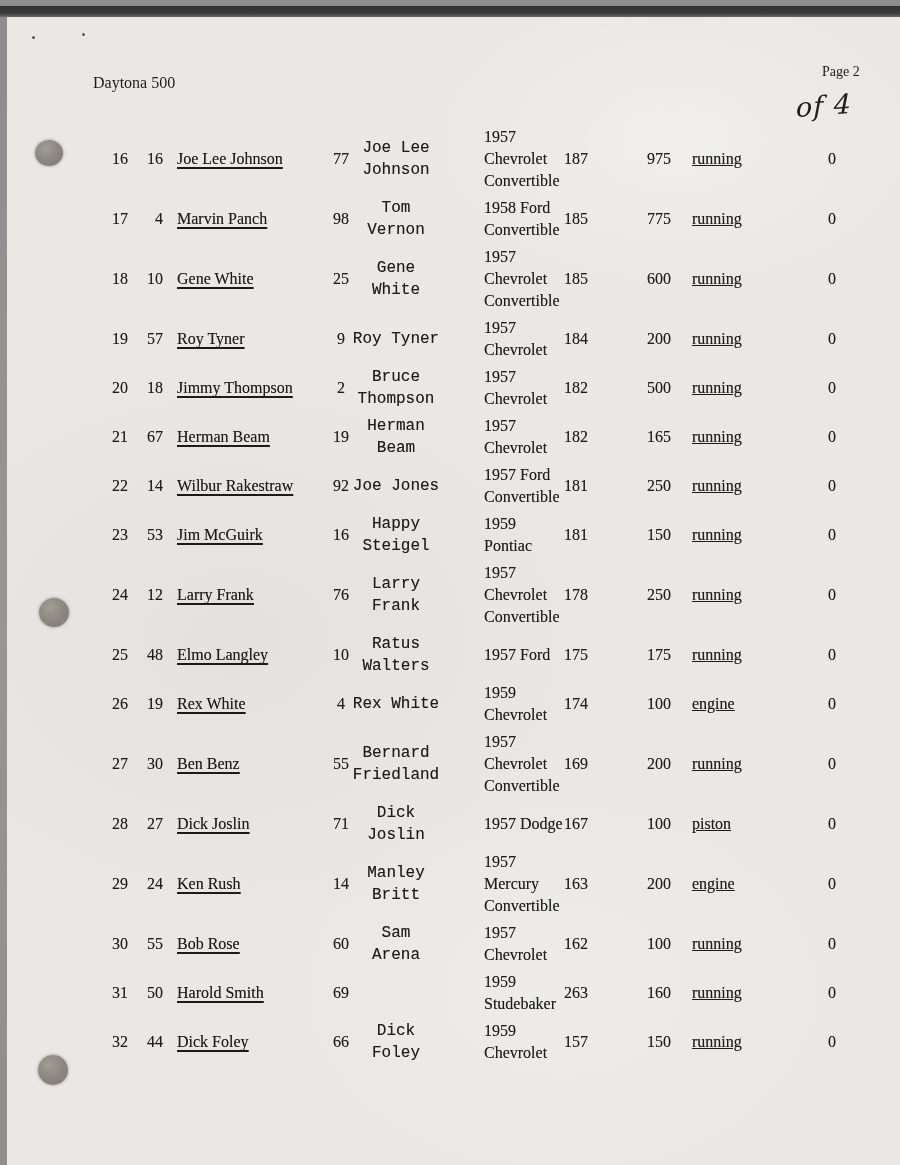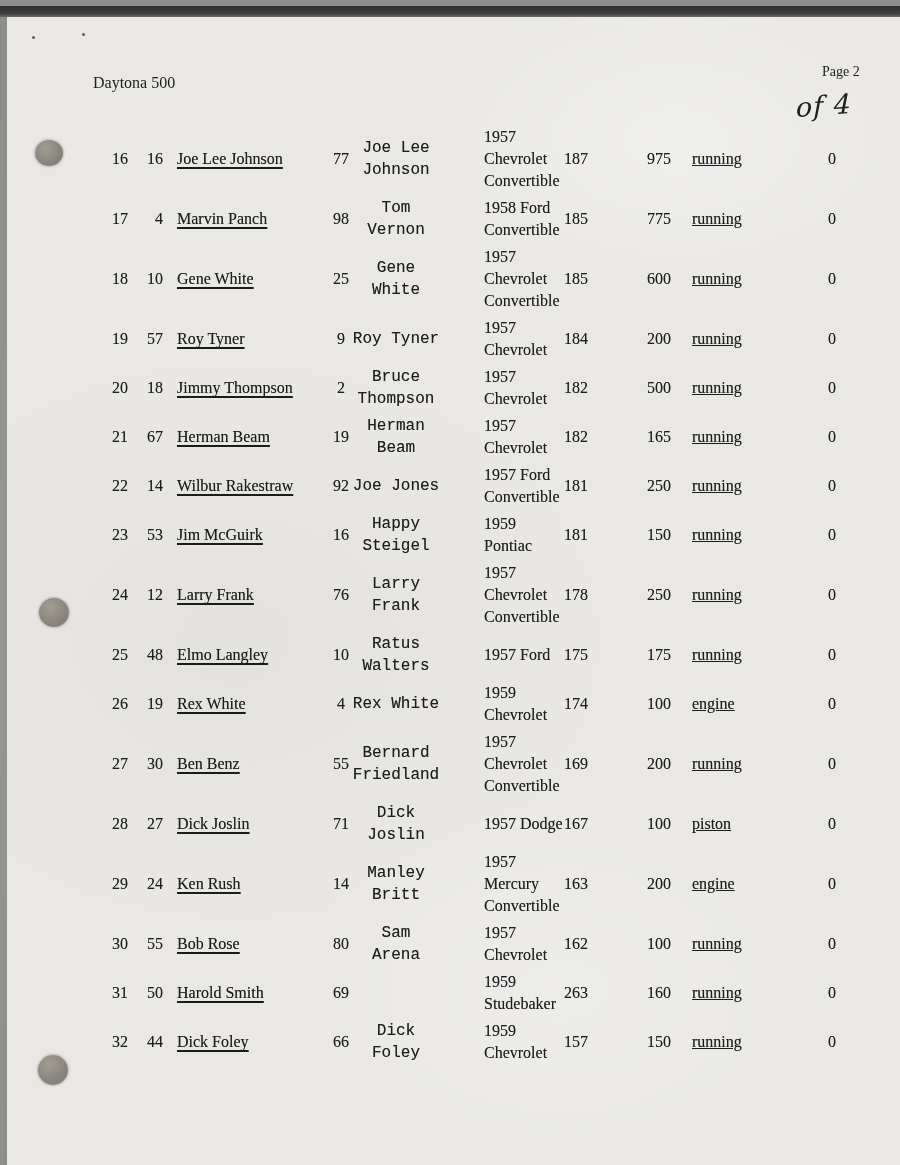--- a/index.html
+++ b/index.html
@@ -293,21 +293,21 @@
     <div class="cell c-laps">163</div>
     <div class="cell c-money">200</div>
     <div class="cell c-status">engine</div>
     <div class="cell c-led">0</div>
   </div>
 
   <div class="row">
     <div class="cell c-fin">30</div>
     <div class="cell c-st">55</div>
     <div class="cell c-driver"><span class="driver-link">Bob Rose</span></div>
-    <div class="cell c-carno">80</div>
+    <div class="cell c-carno">60</div>
     <div class="cell c-owner">Sam
 Arena</div>
     <div class="cell c-car">1957
 Chevrolet</div>
     <div class="cell c-laps">162</div>
     <div class="cell c-money">100</div>
     <div class="cell c-status">running</div>
     <div class="cell c-led">0</div>
   </div>
 

